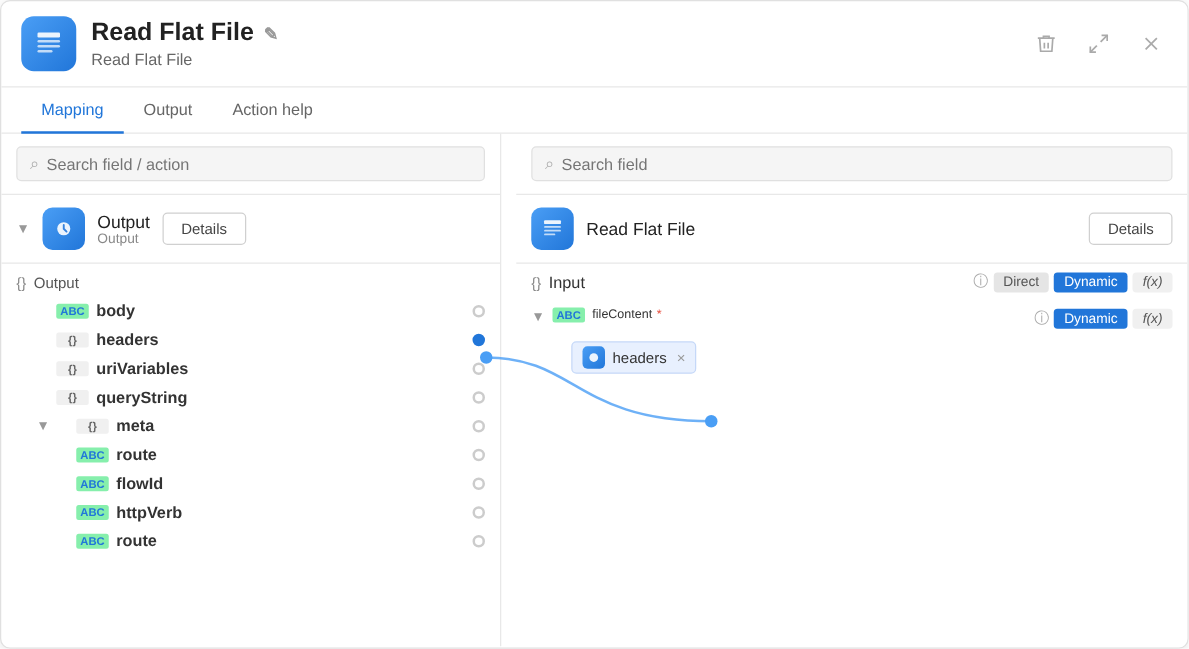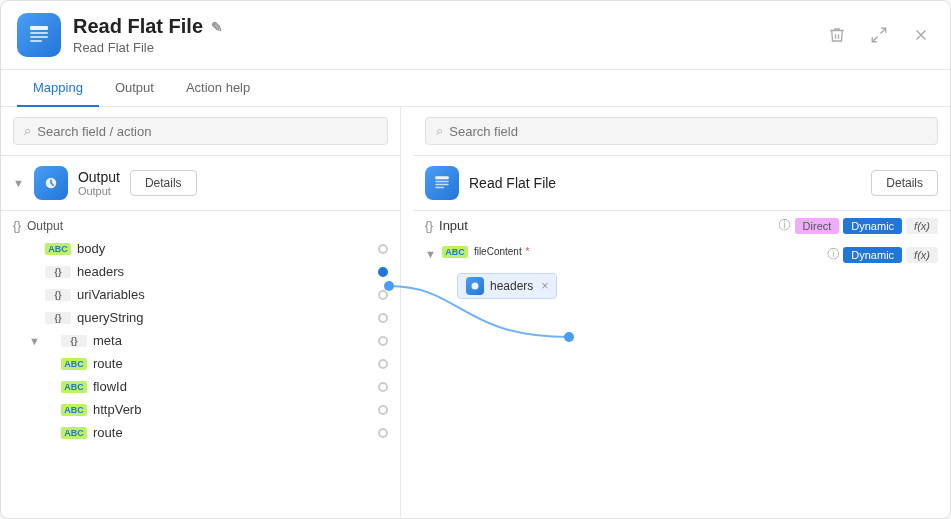--- a/index.html
+++ b/index.html
@@ -192,23 +192,23 @@
       font-size: 9px;
       color: #888;
       background: #eee;
       border-radius: 2px;
       padding: 1px 3px;
       font-weight: 600;
       text-transform: uppercase;
       min-width: 26px;
       text-align: center;
     }
-    .type-badge.abc { background: #bef264; color: #2176d9; }
+    .type-badge.abc { background: #86efac; color: #2176d9; }
     .type-badge.curly { background: #f0f0f0; color: #666; }
-    .item-label { font-size: 13px; color: #333; }
+    .item-label { font-size: 13px; color: #333; font-weight: bold; }
     .connector-dot {
       width: 10px;
       height: 10px;
       border-radius: 50%;
       border: 2px solid #ccc;
       background: white;
       margin-left: auto;
       flex-shrink: 0;
     }
     .connector-dot.active { border-color: #2176d9; background: #2176d9; }
@@ -222,21 +222,21 @@
       gap: 6px;
       padding: 6px 12px;
     }
     .mode-badges { margin-left: auto; display: flex; gap: 4px; align-items: center; }
     .mode-badge {
       font-size: 11px;
       padding: 2px 8px;
       border-radius: 3px;
       cursor: pointer;
     }
-    .mode-badge.direct { color: #555; background: #f0abfc; }
+    .mode-badge.direct { color: #555; background: #e5e5e5; }
     .mode-badge.dynamic { color: white; background: #2176d9; }
     .mode-badge.fn { color: #555; background: #f0f0f0; font-style: italic; }
     .info-icon { color: #aaa; font-size: 12px; cursor: pointer; }
 
     
     .field-row {
       display: flex;
       align-items: flex-start;
       padding: 6px 12px;
       gap: 6px;

